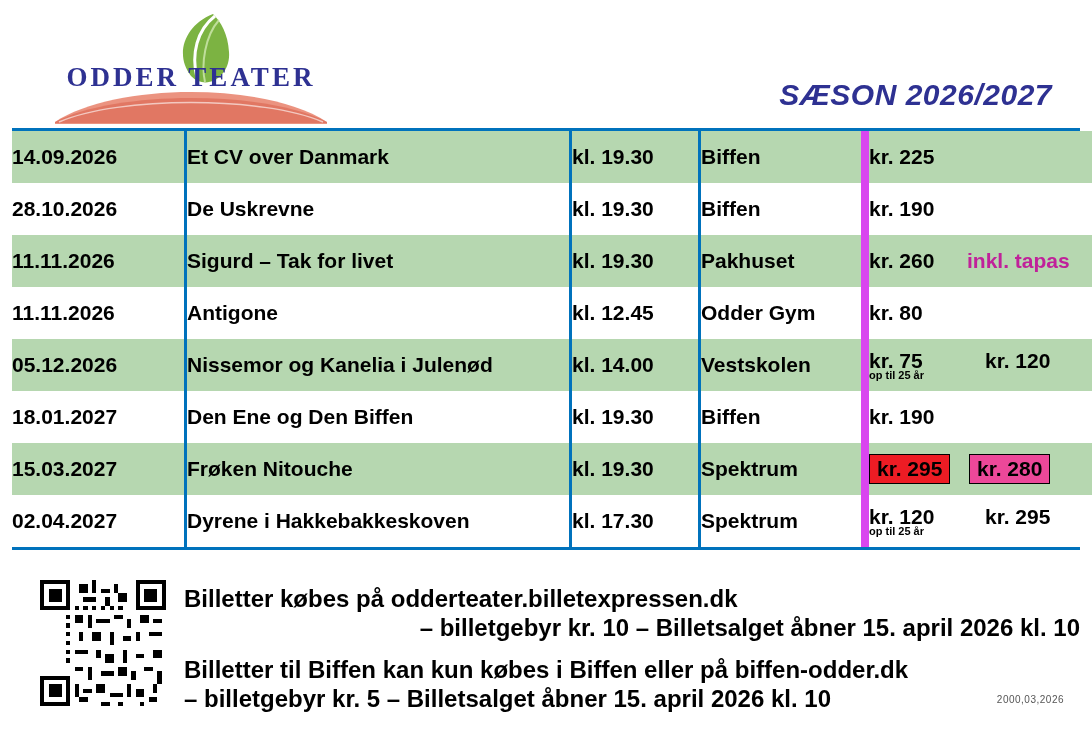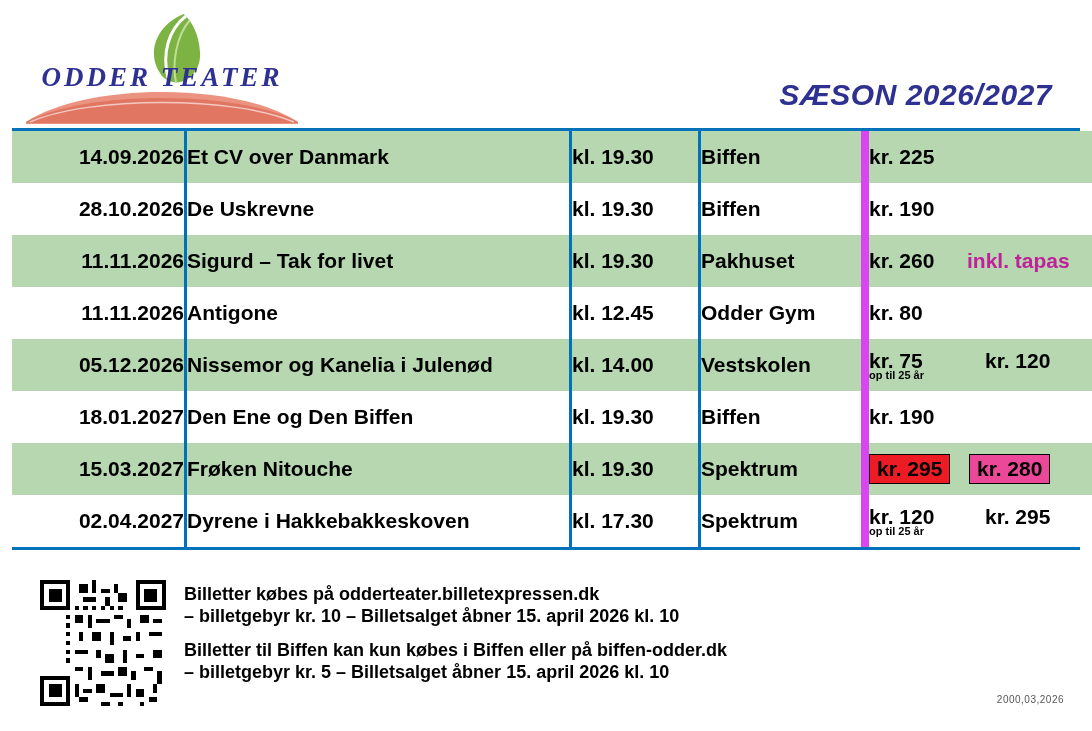--- a/index.html
+++ b/index.html
@@ -16,25 +16,24 @@
     overflow: hidden;
   }
 
   
   .header {
     position: relative;
     height: 128px;
   }
   .logo {
     position: absolute;
-    left: 22px;
+    left: 51px;
     top: 10px;
     width: 280px;
     height: 110px;
-    font-style: italic;
   }
   .logo-text {
     position: absolute;
     left: 0;
     top: 52px;
     width: 280px;
     text-align: center;
     font-family: "Liberation Serif", serif;
     font-weight: bold;
     font-size: 27px;
@@ -90,21 +89,21 @@
     padding: 0;
     vertical-align: middle;
     height: 52px;
     font-size: 21px;
     font-weight: bold;
     color: #000;
   }
   tr.alt td { background: #b6d7b0; }
   tr.plain td { background: #ffffff; }
 
-  td.c-date   { width: 172px; text-align: right; }
+  td.c-date   { width: 172px; text-align: left; }
   td.c-title  { width: 382px; padding-left: 14px; border-left: 3px solid #0072bc; }
   td.c-time   { width: 126px; padding-left: 14px; border-left: 3px solid #0072bc; }
   td.c-venue  { width: 160px; padding-left: 14px; border-left: 3px solid #0072bc; }
   td.c-price  { width: 228px; padding-left: 14px; border-left: 8px solid #d946ef; }
 
   .price-main {
     display: inline-block;
     min-width: 92px;
   }
   .price-second {
@@ -153,26 +152,27 @@
     top: 14px;
     width: 126px;
     height: 126px;
   }
   .footer-text {
     margin-left: 172px;
     padding-top: 8px;
   }
   .footer-text p {
     margin: 0;
-    font-size: 18px;
+    font-size: 24px;
     font-weight: bold;
     line-height: 1.22;
   }
   .footer-text p.sub {
     margin-bottom: 12px;
+    text-align: right;
   }
   .code {
     position: absolute;
     right: 16px;
     top: 128px;
     font-size: 10px;
     color: #555;
     letter-spacing: 0.5px;
   }
 </style>

